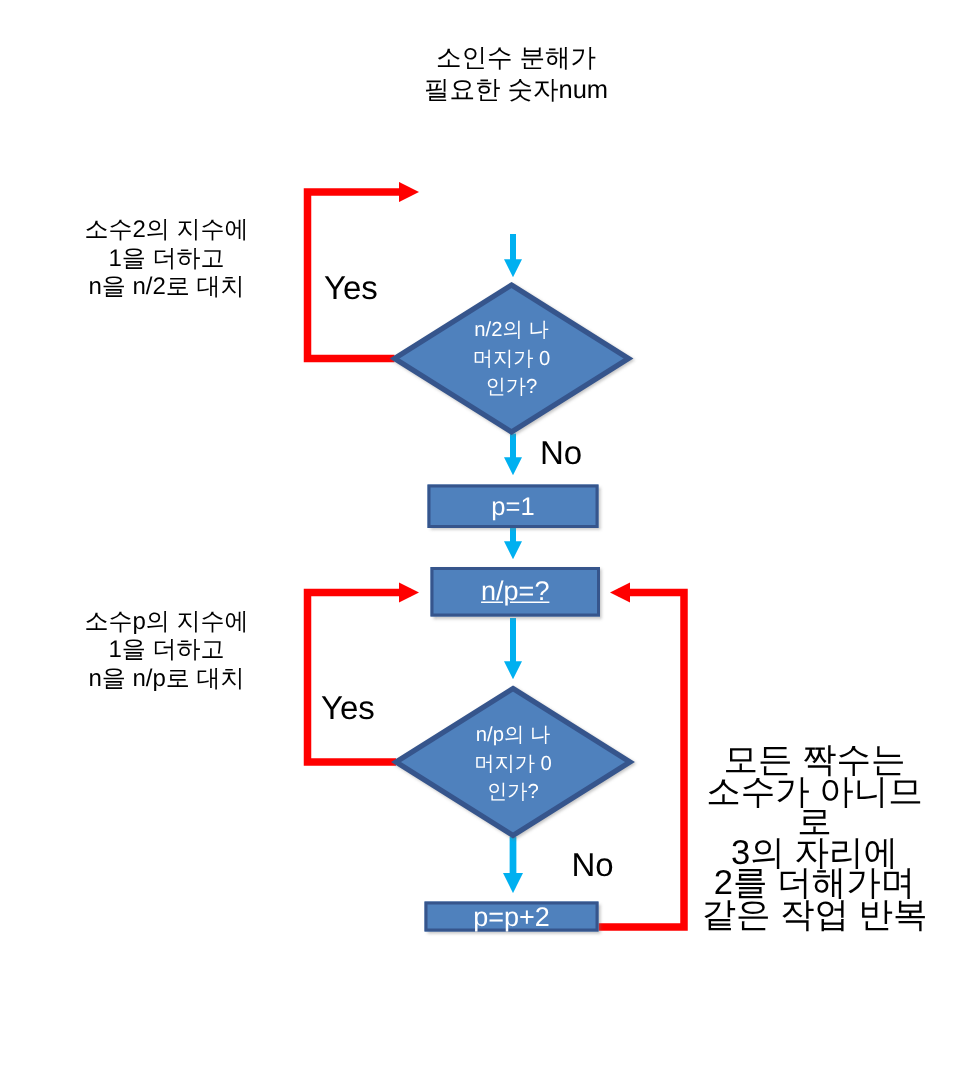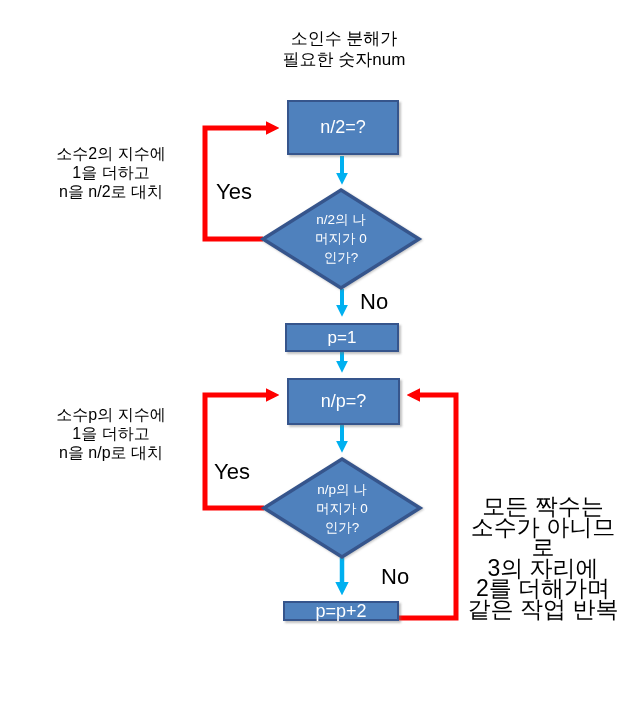--- a/index.html
+++ b/index.html
@@ -54,27 +54,24 @@
     <line x1="342" y1="412" x2="342" y2="448" stroke="#00B0F0" stroke-width="4" marker-end="url(#cyanArrow)"></line>
     <line x1="342" y1="558" x2="342" y2="590" stroke="#00B0F0" stroke-width="4.5" marker-end="url(#cyanArrow)"></line>
 
     <polygon class="diamond" points="341,190 419,239 341,288 263,239" fill="#4F81BD" stroke="#36558C" stroke-width="3.5"></polygon>
     <polygon class="diamond" points="342,459 420,508 342,557 264,508" fill="#4F81BD" stroke="#36558C" stroke-width="3.5"></polygon>
   </svg>
 
   <div class="note title-note" style="left:244px; top:28px; width:200px;">소인수 분해가
 필요한 숫자num</div>
 
-  <div class="box" style="left:287px; top:100px; width:112px; height:55px;">
-    <span>n/2=?</span>
-  </div>
   <div class="box" style="left:285px; top:323px; width:114px; height:29px; font-size:17px;">
     <span>p=1</span>
   </div>
-  <div class="box" style="left:287px; top:378px; width:113px; height:47px;">
+  <div class="box" style="left:287px; top:378px; width:113px; height:33px;text-decoration:underline;">
     <span>n/p=?</span>
   </div>
   <div class="box" style="left:283px; top:601px; width:116px; height:20px;">
     <span>p=p+2</span>
   </div>
 
   <div class="dtext" style="left:281px; top:210px; width:120px;">n/2의 나
 머지가 0
 인가?</div>
   <div class="dtext" style="left:282px; top:480px; width:120px;">n/p의 나

